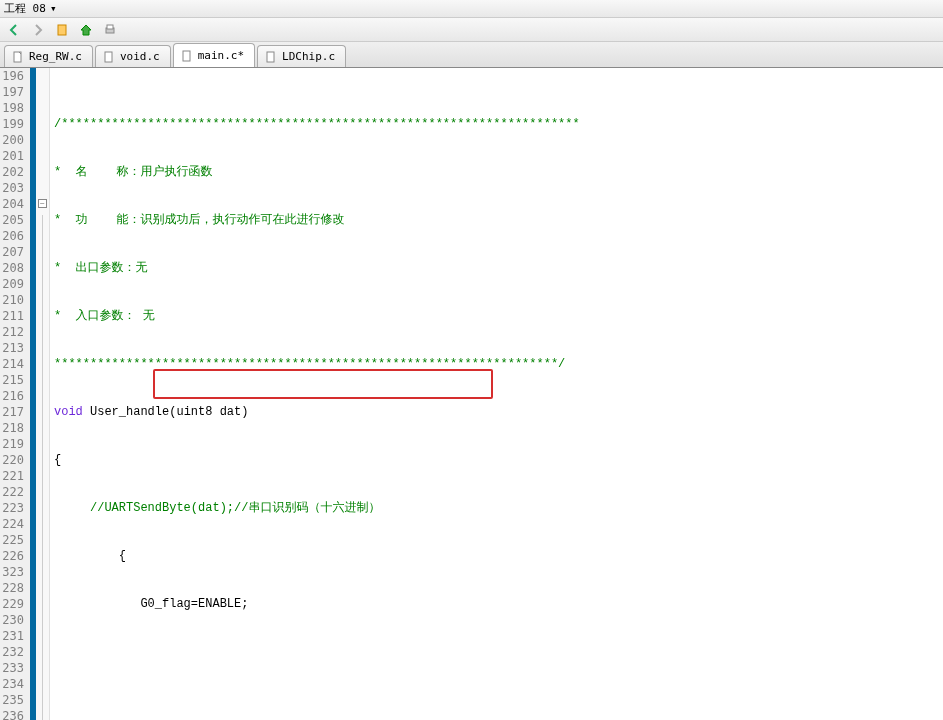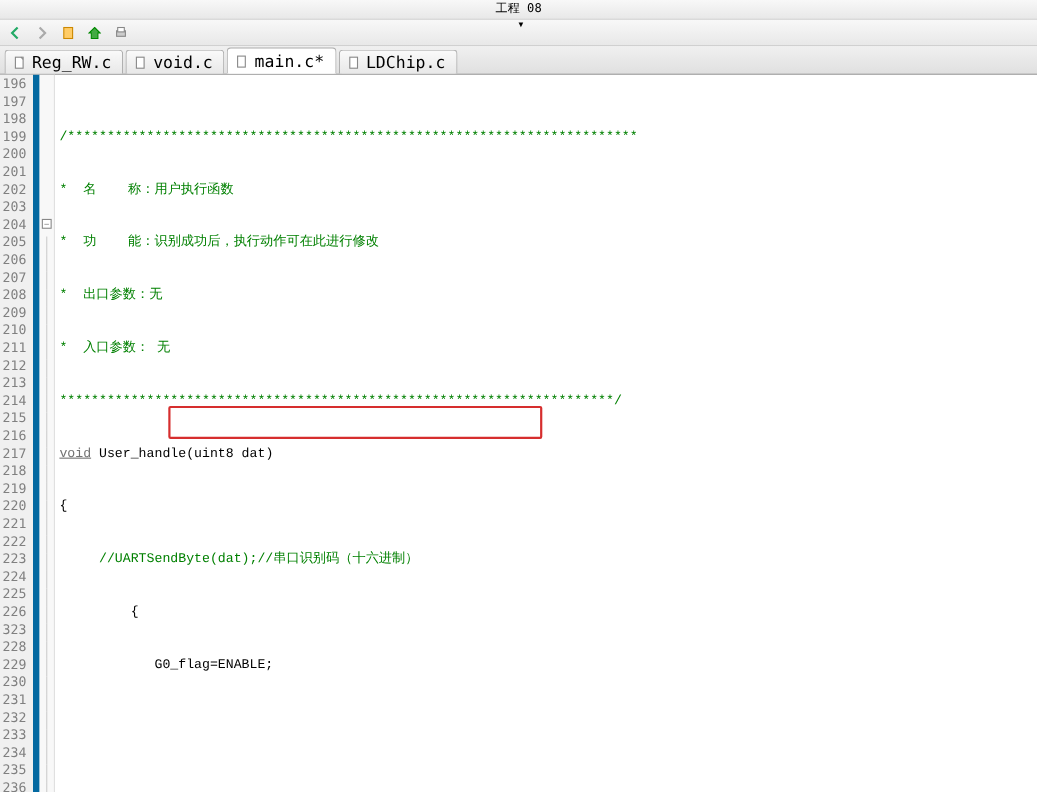--- a/index.html
+++ b/index.html
@@ -1,32 +1,32 @@
 <!DOCTYPE html>
 <html><head>
 <meta charset="utf-8">
 <style>
 * { margin: 0; padding: 0; box-sizing: border-box; }
 body { font-family: "Microsoft YaHei", Consolas, monospace; font-size: 12px; background: #f0f0f0; overflow: hidden; width: 943px; height: 720px; }
-.top-bar { background: linear-gradient(#f8f8f8, #e8e8e8); height: 18px; border-bottom: 1px solid #ccc; display: flex; align-items: center; padding: 0 4px; font-size: 11px; flex-direction: column; }
+.top-bar { background: linear-gradient(#f8f8f8, #e8e8e8); height: 18px; border-bottom: 1px solid #ccc; display: flex; align-items: center; padding: 0 4px; font-size: 11px; }
 .toolbar { background: linear-gradient(#f8f8f8, #e8e8e8); height: 24px; border-bottom: 1px solid #ccc; display: flex; align-items: center; padding: 0 4px; gap: 4px; }
 .toolbar-btn { width: 20px; height: 20px; display: flex; align-items: center; justify-content: center; cursor: pointer; }
 .tabs { background: linear-gradient(#f0f0f0, #e0e0e0); height: 26px; display: flex; align-items: flex-end; padding: 0 4px; border-bottom: 1px solid #888; }
-.tab { background: linear-gradient(#fafafa, #e8e8e8); border: 1px solid #aaa; border-bottom: none; border-radius: 4px 4px 0 0; padding: 3px 10px 3px 6px; margin-right: 2px; font-size: 15px; display: flex; align-items: center; gap: 4px; cursor: pointer; height: 22px; }
+.tab { background: linear-gradient(#fafafa, #e8e8e8); border: 1px solid #aaa; border-bottom: none; border-radius: 4px 4px 0 0; padding: 3px 10px 3px 6px; margin-right: 2px; font-size: 11px; display: flex; align-items: center; gap: 4px; cursor: pointer; height: 22px; }
 .tab.active { background: #fff; height: 24px; position: relative; z-index: 2; }
 .tab-icon { width: 14px; height: 14px; display: inline-flex; align-items: center; justify-content: center; }
 .editor-wrap { display: flex; height: calc(720px - 68px); background: #fff; }
 .gutter { background: #f0f0f0; border-right: 6px solid #0369a1; text-align: right; color: #808080; font-family: Consolas, monospace; font-size: 12px; line-height: 16px; padding: 0 6px 0 2px; user-select: none; min-width: 36px; }
 .fold-col { background: #f8f8f8; border-right: 1px solid #e0e0e0; width: 14px; font-family: Consolas, monospace; font-size: 9px; line-height: 16px; color: #888; }
 .fold-box { width: 9px; height: 9px; border: 1px solid #888; background: #fff; margin: 3px auto 0; display: flex; align-items: center; justify-content: center; font-size: 8px; line-height: 8px; cursor: pointer; }
 .fold-line { border-left: 1px solid #ccc; height: 16px; margin-left: 6px; }
 .code { flex: 1; font-family: Consolas, "Courier New", monospace; font-size: 12px; line-height: 16px; padding-left: 4px; white-space: pre; overflow: hidden; }
 .code-line { height: 16px; position: relative; }
 .cm { color: #008000; }
-.kw { color: #737373; text-decoration: underline; }
+.kw { color: #6d28d9; }
 .id { color: #000; }
 .highlight-box { position: absolute; border: 2px solid #d62e2e; border-radius: 2px; pointer-events: none; z-index: 5; }
 </style>
 </head>
 <body>
 
 <div class="top-bar">
   <span>工程 08</span>
   <span style="margin-left:4px;">▾</span>
 </div>

